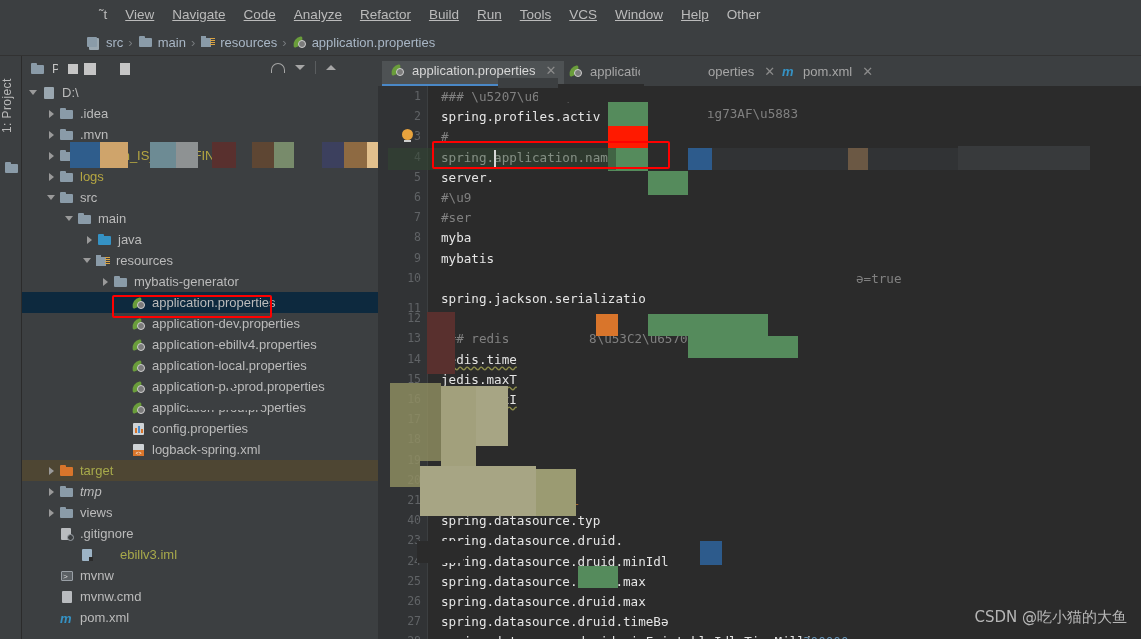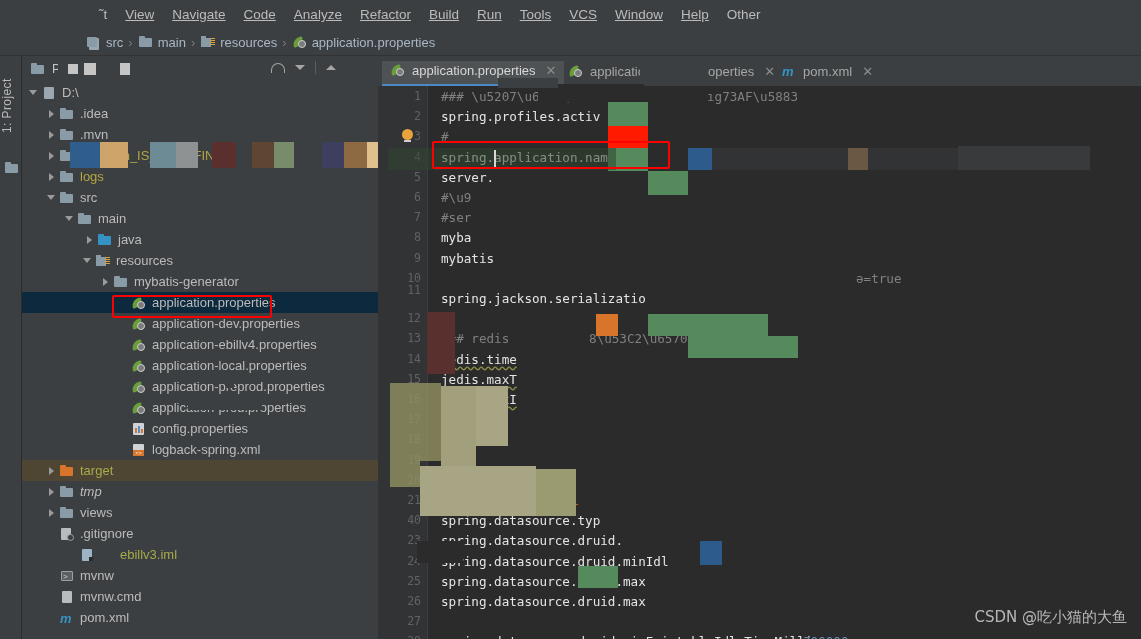--- a/index.html
+++ b/index.html
@@ -517,42 +517,42 @@
           <div class="lnum" style="top: 3px;">1</div>
           <div class="lnum" style="top: 23.2px;">2</div>
           <div class="lnum" style="top: 43.4px;">3</div>
           <div class="lnum" style="top: 63.6px;">4</div>
           <div class="lnum" style="top: 83.8px;">5</div>
           <div class="lnum" style="top: 104px;">6</div>
           <div class="lnum" style="top: 124.2px;">7</div>
           <div class="lnum" style="top: 144.4px;">8</div>
           <div class="lnum" style="top: 164.6px;">9</div>
           <div class="lnum" style="top: 184.8px;">10</div>
-          <div class="lnum" style="top: 197px;">11</div>
+          <div class="lnum" style="top: 215px;">11</div>
           <div class="lnum" style="top: 225.2px;">12</div>
           <div class="lnum" style="top: 245.4px;">13</div>
           <div class="lnum" style="top: 265.6px;">14</div>
           <div class="lnum" style="top: 285.8px;">15</div>
           <div class="lnum" style="top: 306px;">16</div>
           <div class="lnum" style="top: 326.2px;">17</div>
           <div class="lnum" style="top: 346.4px;">18</div>
           <div class="lnum" style="top: 366.6px;">19</div>
           <div class="lnum" style="top: 386.8px;">20</div>
           <div class="lnum" style="top: 407px;">21</div>
           <div class="lnum" style="top: 427.2px;">40</div>
           <div class="lnum" style="top: 447.4px;">23</div>
           <div class="lnum" style="top: 467.6px;">24</div>
           <div class="lnum" style="top: 487.8px;">25</div>
           <div class="lnum" style="top: 508px;">26</div>
           <div class="lnum" style="top: 528.2px;">27</div>
           <div class="lnum" style="top: 548.4px;">28</div>
         </div>
       <div class="codecol" id="codecol">
           <div class="cline cmt" style="top: 3px;">### \u5207\u6362\u914</div>
-          <div class="tailtext " style="top: 3px; left: 278px; color: rgb(128, 128, 128);">ıg73AF\u5883</div>
+          <div class="tailtext " style="top: 20px; left: 278px; color: rgb(128, 128, 128);">ıg73AF\u5883</div>
           <div class="cline " style="top: 23.2px;">spring.profiles.activ</div>
           <div class="cline cmt" style="top: 43.4px;">#</div>
           <div class="cline " style="top: 63.6px;">spring.application.name=</div>
           <div class="tailtext val" style="top: 63.6px; left: 280px; color: rgb(106, 135, 89);">3</div>
           <div class="cline " style="top: 83.8px;">server.</div>
           <div class="cline cmt" style="top: 104px;">#\u9</div>
           <div class="cline cmt" style="top: 124.2px;">#ser</div>
           <div class="cline " style="top: 144.4px;">myba</div>
           <div class="cline " style="top: 164.6px;">mybatis</div>
           <div class="tailtext cmt" style="top: 184.8px; left: 427px; color: rgb(128, 128, 128);">ǝ=true</div>
@@ -567,20 +567,21 @@
           <div class="cline " style="top: 346.4px; text-decoration: underline wavy rgb(143, 143, 74); text-underline-offset: 2px;">j</div>
           <div class="cline " style="top: 366.6px; text-decoration: underline wavy rgb(143, 143, 74); text-underline-offset: 2px;">j</div>
           <div class="cline cmt" style="top: 386.8px;">#\u6</div>
           <div class="cline " style="top: 407px;">spri</div>
           <div class="tailtext " style="top: 407px; left: 97px; color: rgb(204, 120, 50);">ɔurce.ı</div>
           <div class="cline " style="top: 427.2px;">spring.datasource.typ</div>
           <div class="cline " style="top: 447.4px;">spring.datasource.druid.</div>
           <div class="cline " style="top: 467.6px;">spring.datasource.druid.minIdl</div>
           <div class="cline " style="top: 487.8px;">spring.datasource.druid.max</div>
           <div class="cline " style="top: 508px;">spring.datasource.druid.max</div>
+          <div class="cline " style="top: 528.2px;">spring.datasource.druid.timeBǝ</div>
           <div class="cline " style="top: 548.4px;">spring.datasource.druid.minEvictableIdleTimeMillis=</div>
           <div class="tailtext num" style="top: 548.4px; left: 374px; color: rgb(104, 151, 187);">300000</div>
         </div>
 
       <div class="redact" style="left:230px;top:16px;width:40px;height:24px;background:#558b5c;"></div>
       <div class="redact" style="left:230px;top:40px;width:40px;height:22px;background:#ff1a00;"></div>
       <div class="redact" style="left:230px;top:62px;width:40px;height:23px;background:#558b5c;"></div>
       <div class="redact" style="left:270px;top:85px;width:40px;height:24px;background:#558b5c;"></div>
       <div class="redact" style="left:310px;top:62px;width:24px;height:22px;background:#2d5b8c;"></div>
       <div class="redact" style="left:470px;top:62px;width:20px;height:22px;background:#6b5844;"></div>

